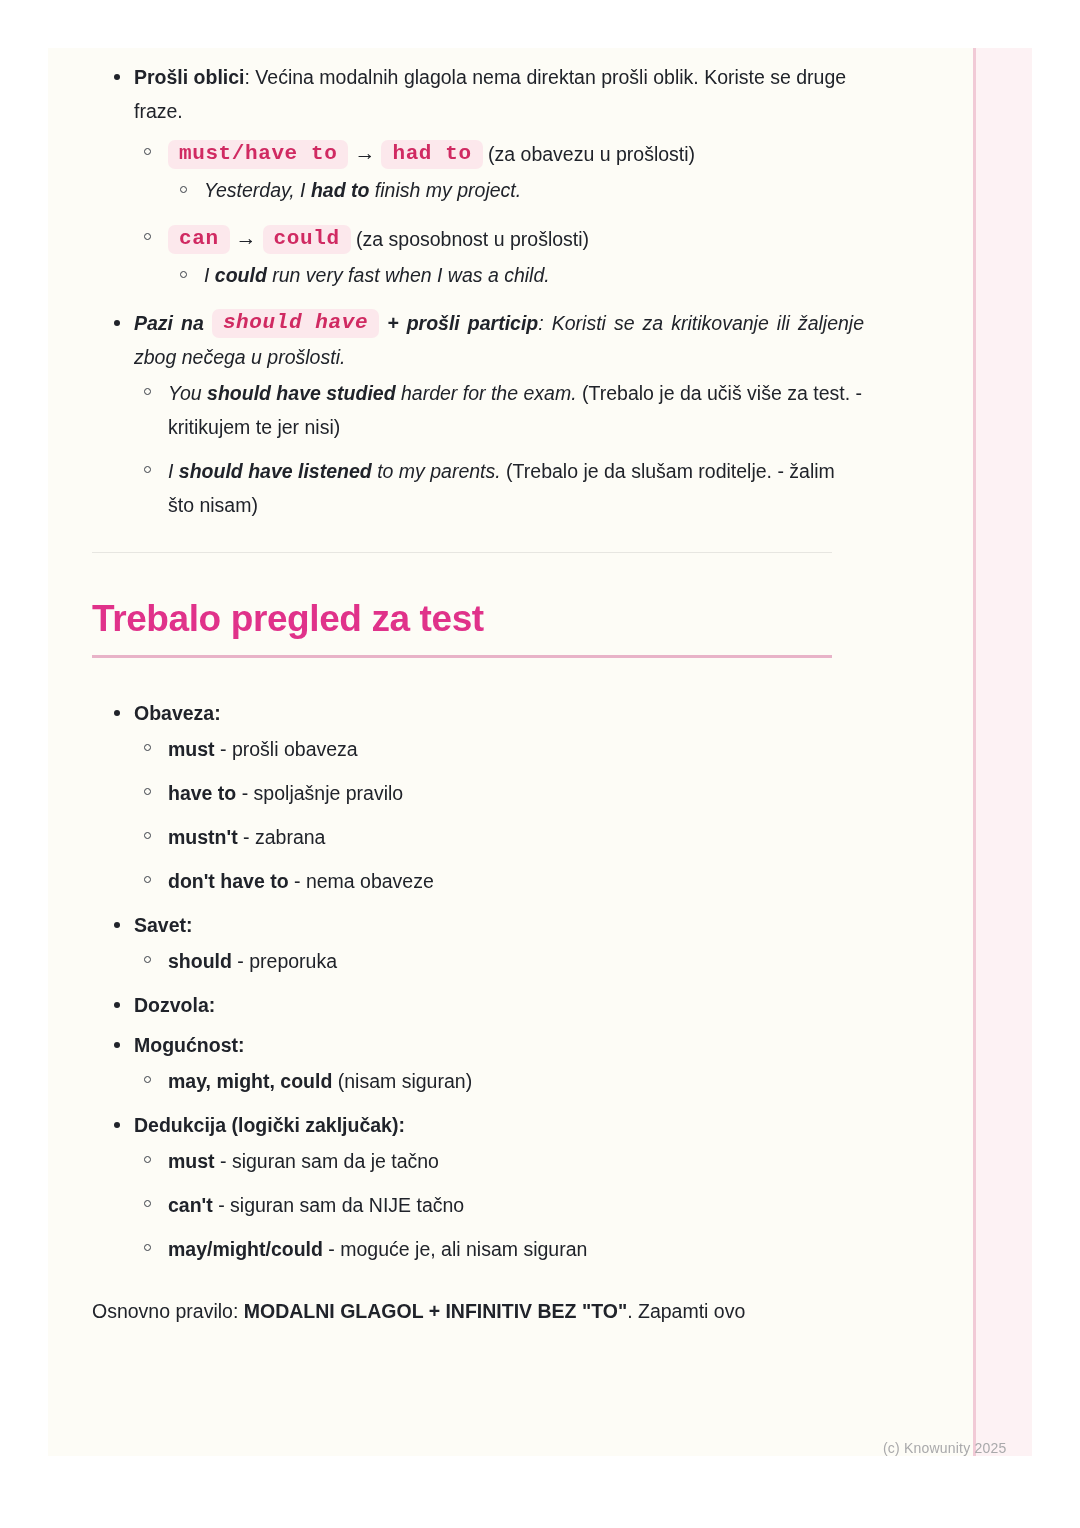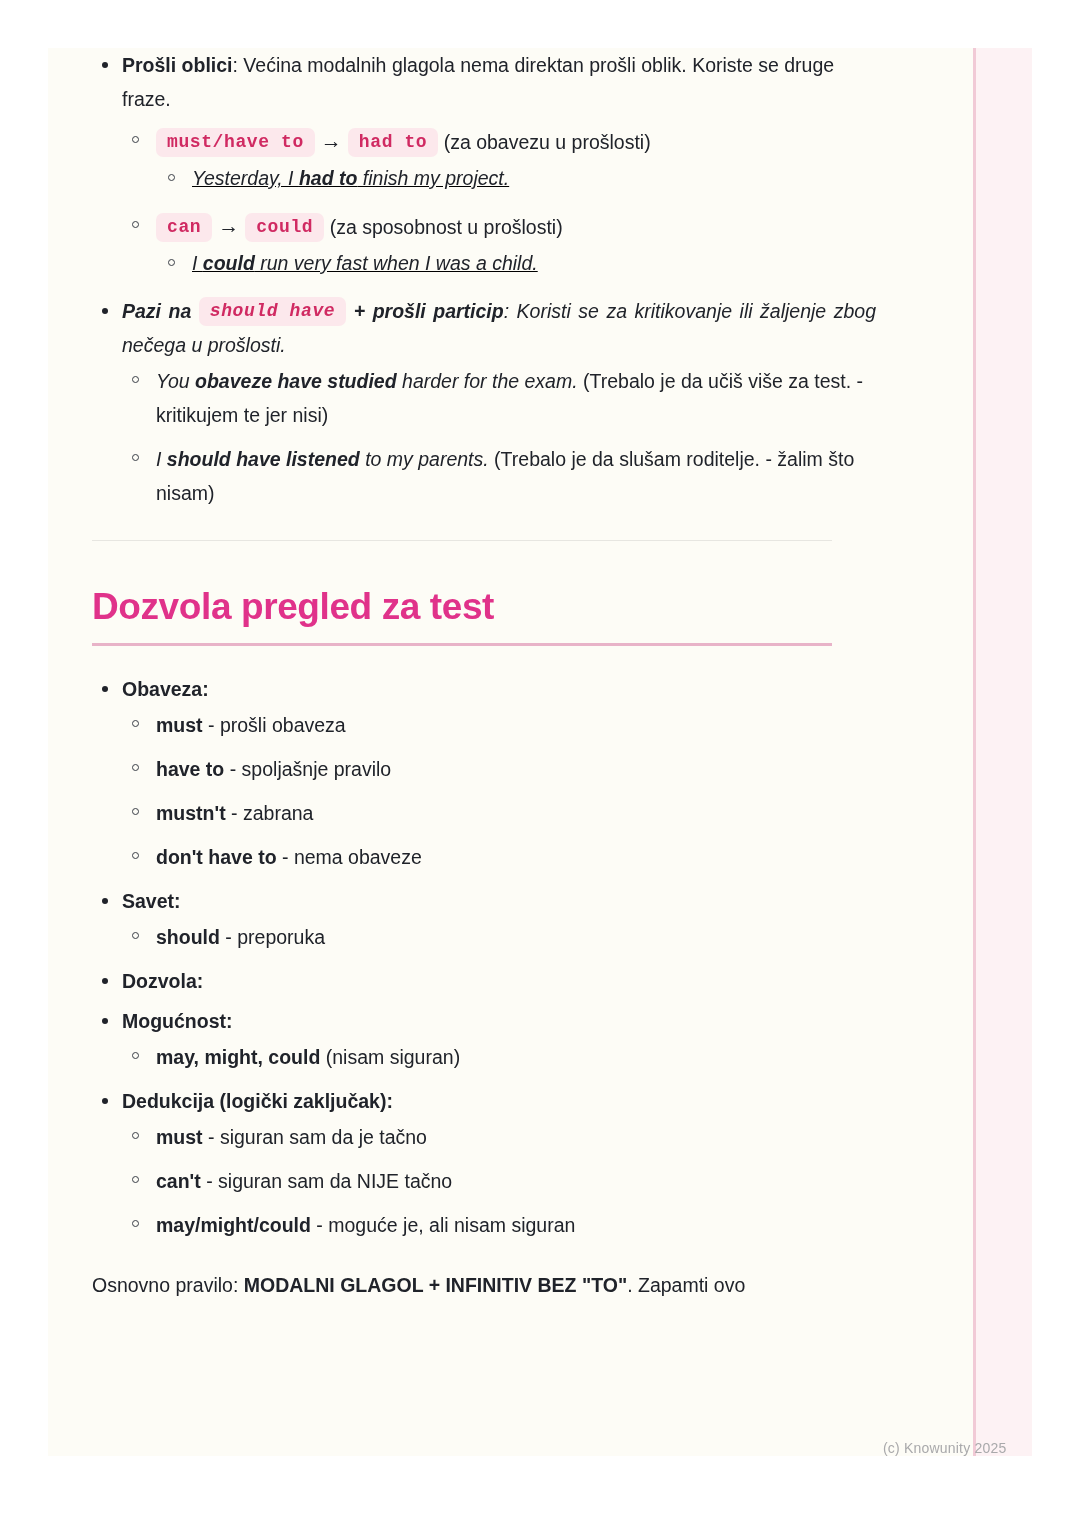--- a/index.html
+++ b/index.html
@@ -53,21 +53,21 @@
     color: #20232a;
     font-size: 19.5px;
     line-height: 34px;
   }
   b, .b { font-weight: bold; }
   i, .i { font-style: italic; }
 
   
   ul.lvl1 {
     list-style: none;
-    margin: 0;
+    margin: 12px;
     padding: 0;
   }
   ul.lvl1 > li {
     position: relative;
     padding-left: 30px;
     margin-bottom: 14px;
   }
   ul.lvl1 > li::before {
     content: "";
     position: absolute;
@@ -99,21 +99,20 @@
     border-radius: 50%;
     border: 1.6px solid #3a3f47;
     background: transparent;
     box-sizing: border-box;
   }
 
   ul.lvl3 {
     list-style: none;
     margin: 2px 0 0 0;
     padding: 0;
-    text-decoration: underline;
   }
   ul.lvl3 > li {
     position: relative;
     padding-left: 36px;
     margin-bottom: 2px;
   }
   ul.lvl3 > li::before {
     content: "";
     position: absolute;
     left: 12px;
@@ -130,21 +129,21 @@
   ul.tight > li { margin-bottom: 6px; }
   ul.tight2 { margin-top: 2px; }
   ul.tight2 > li { margin-bottom: 10px; }
 
   
   .chip {
     display: inline-block;
     background: #fce8ec;
     color: #d02a62;
     font-family: "Liberation Mono", "DejaVu Sans Mono", monospace;
-    font-size: 18px;
+    font-size: 21px;
     font-weight: bold;
     letter-spacing: 0.6px;
     padding: 4px 11px 5px 11px;
     border-radius: 7px;
     line-height: 20px;
     vertical-align: 2px;
     white-space: nowrap;
   }
   .arrow {
     display: inline-block;
@@ -234,32 +233,32 @@
         </ul>
       </li>
 
       <li>
         <div class="txt justify">
           <b>Pazi na</b> <span class="chip">should have</span> <b>+ prošli particip</b><span>: Koristi se za kritikovanje ili žaljenje zbog nečega u prošlosti.</span>
         </div>
 
         <ul class="lvl2 tight2">
           <li>
-            <div class="txt"><i><span>You </span><b>obaveze have studied</b><span> harder for the exam.</span></i><span> (Trebalo je da učiš više za test. - kritikujem te jer nisi)</span></div>
+            <div class="txt"><i><span>You </span><b>should have studied</b><span> harder for the exam.</span></i><span> (Trebalo je da učiš više za test. - kritikujem te jer nisi)</span></div>
           </li>
           <li>
             <div class="txt"><i><span>I </span><b>should have listened</b><span> to my parents.</span></i><span> (Trebalo je da slušam roditelje. - žalim što nisam)</span></div>
           </li>
         </ul>
       </li>
     </ul>
 
     <div class="hr-gray"></div>
 
-    <div class="h-section">Dozvola pregled za test</div>
+    <div class="h-section">Trebalo pregled za test</div>
     <div class="hr-pink"></div>
 
     <div class="spacer-lg"></div>
 
     <ul class="lvl1 tight">
 
       <li>
         <div class="txt"><b>Obaveza:</b></div>
         <ul class="lvl2 tight2">
           <li>

